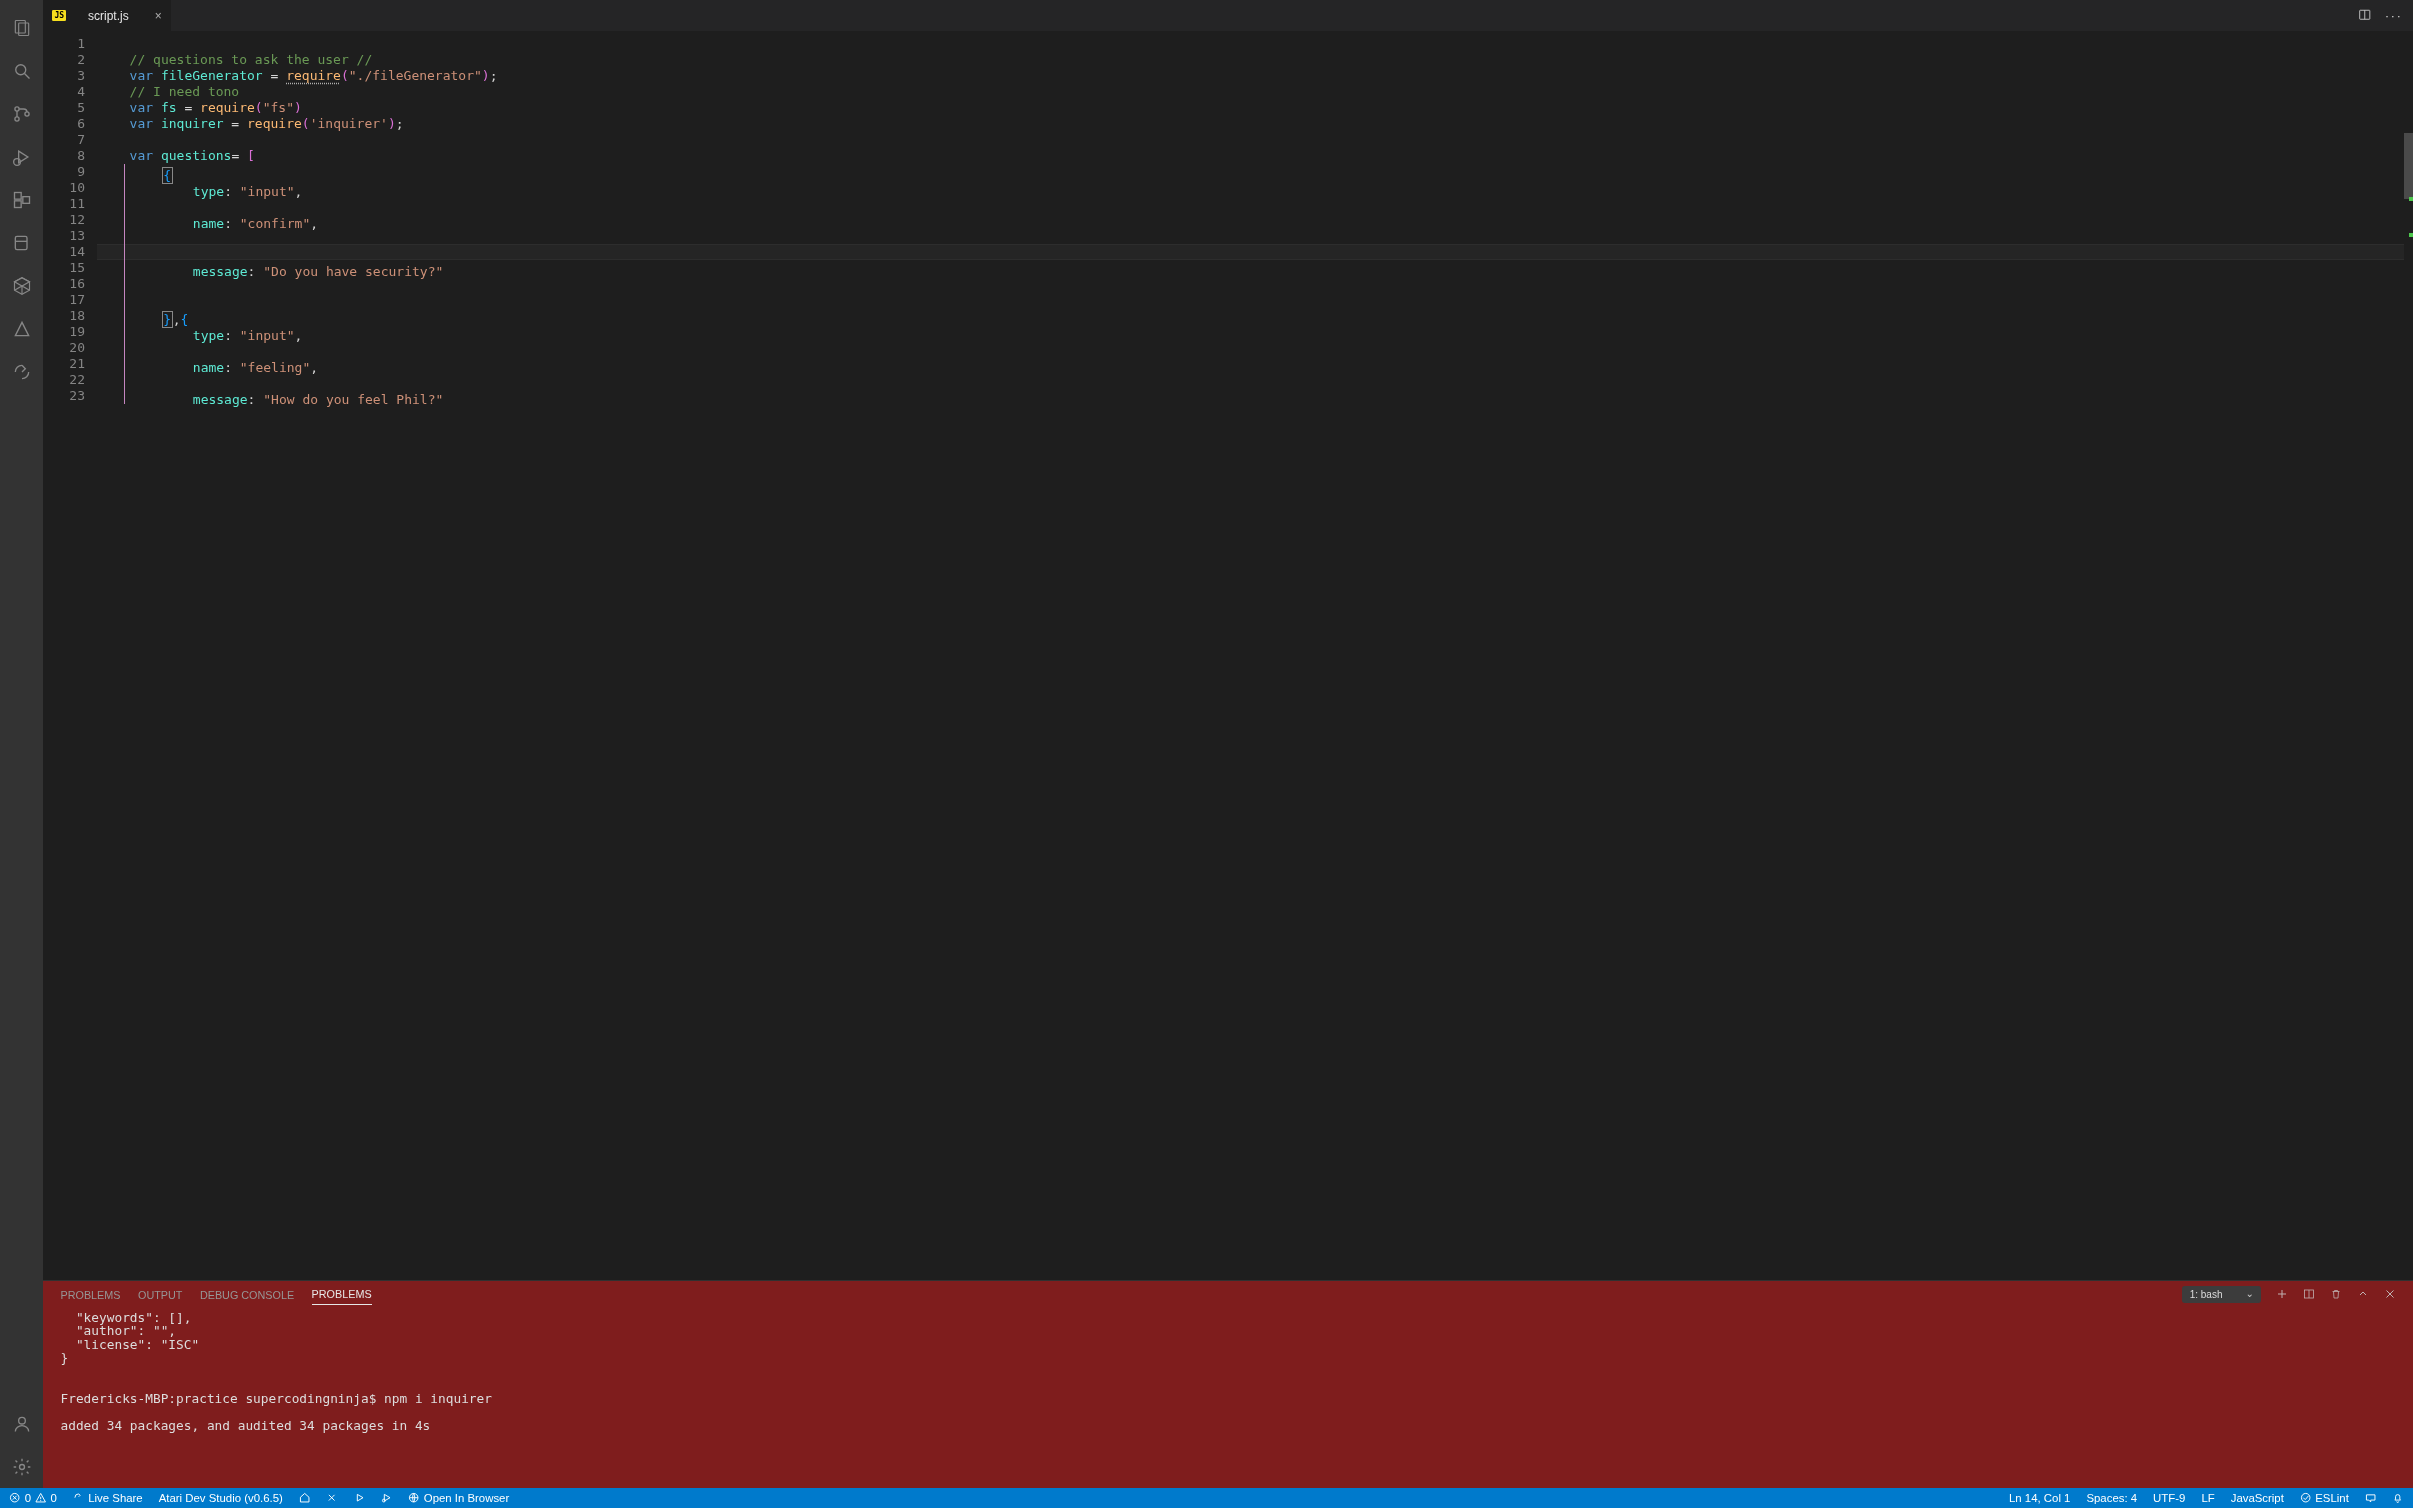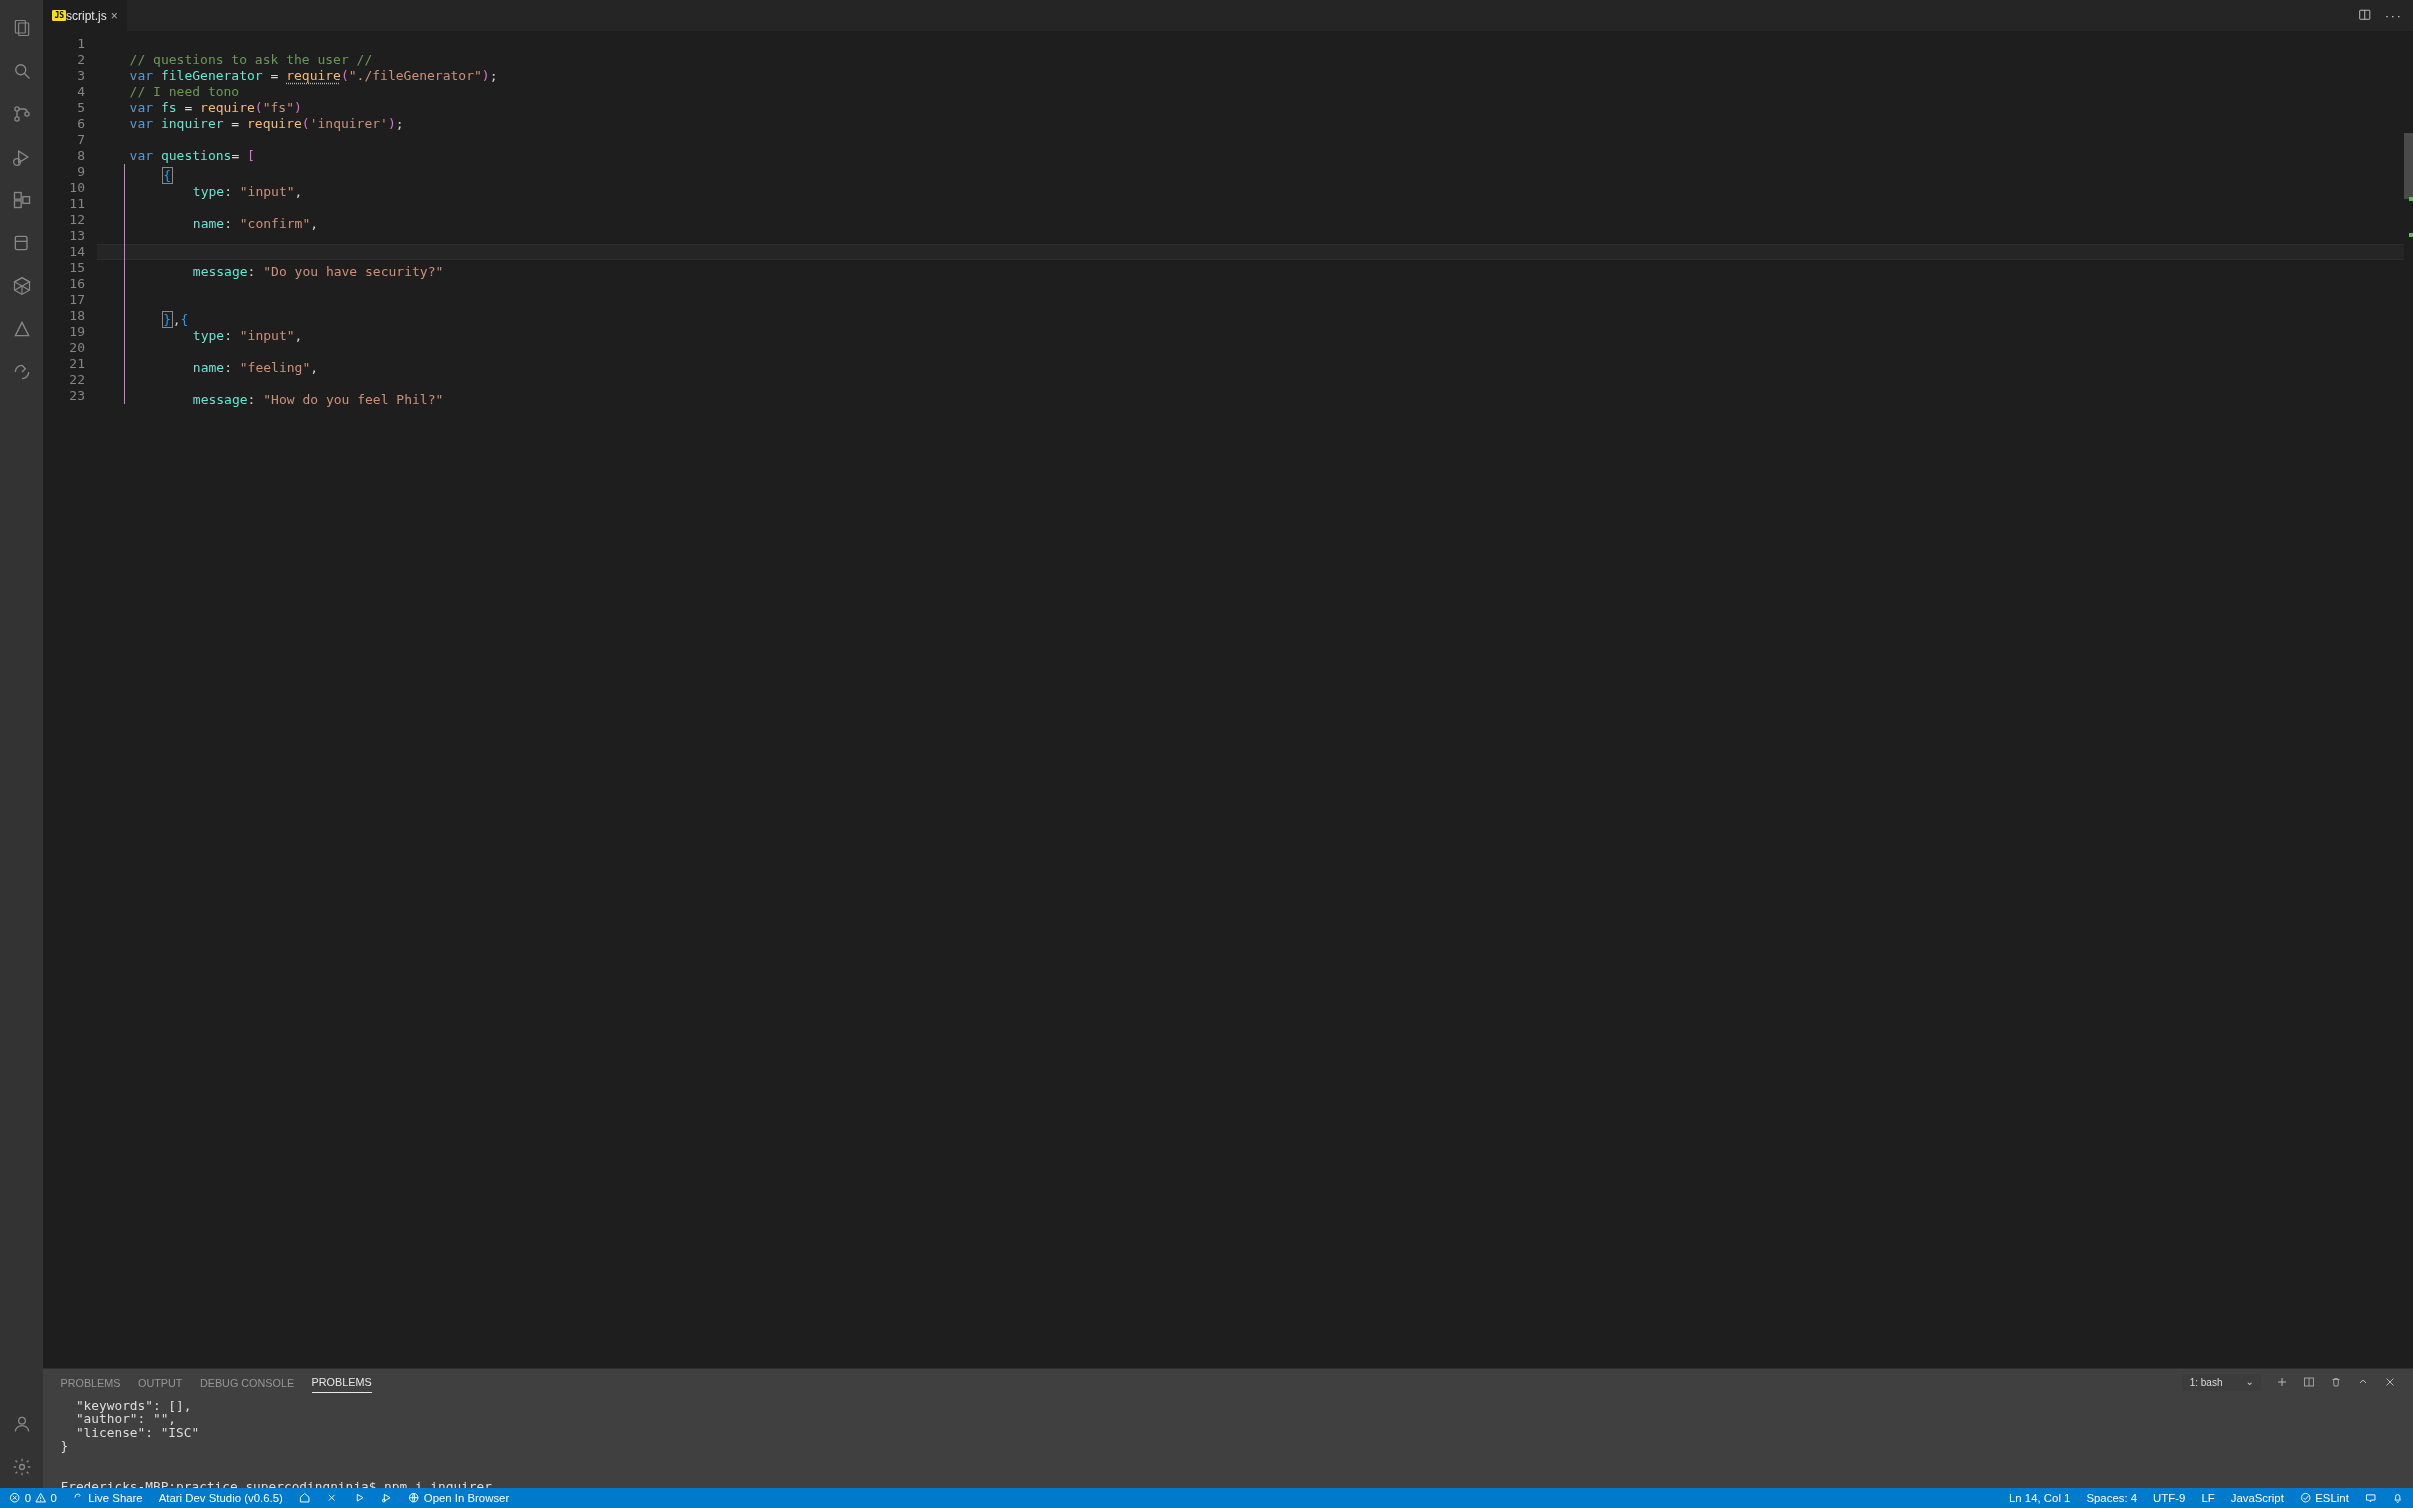--- a/index.html
+++ b/index.html
@@ -26,21 +26,21 @@
   .act-item svg { width: 20px; height: 20px; stroke: #cccccc; }
 
   
   .editor-col { flex: 1; display: flex; flex-direction: column; min-width: 0; }
 
   
   .tabs-row {
     height: 31px; display: flex; align-items: stretch; background: #252526;
   }
   .tab {
-    display: flex; align-items: center; gap: 0; padding: 0 9.4px;
+    display: flex; align-items: center; gap: 22px; padding: 0 9.4px;
     background: #1e1e1e; color: #e6e6e6; font-size: 12px;
     border-right: 0.7px solid #252526;
   }
   .tab .js-badge {
     background: #f7df1e; color: #000; font-weight: bold; font-size: 8px;
     padding: 0.7px 2px; border-radius: 1.3px; font-family: monospace;
   }
   .tab .close { opacity: 0.7; font-size: 12px; margin-left: 4px; }
   .tabs-right {
     margin-left: auto; display: flex; align-items: center; gap: 13.5px; padding-right: 10.8px;
@@ -79,21 +79,21 @@
     width: 9.4px; background: #1e1e1e; position: relative;
   }
   .minimap .scroll-ind {
     position: absolute; right: 0; width: 9.4px; top: 102px; height: 66px;
     background: #4a4a4a;
   }
   .minimap .mk { position:absolute; right:0; width:4px; height:4px; background:#4ec94e; }
 
   
   .panel {
-    height: 120px; background: #404040; border-top: 0.7px solid #303030;
+    height: 208px; background: #7f1d1d; border-top: 0.7px solid #303030;
     display: flex; flex-direction: column;
   }
   .panel-tabs {
     height: 27px; display: flex; align-items: center; gap: 17.5px; padding: 0 17.5px;
     font-size: 10.8px; color: #969696;
   }
   .panel-tab { cursor: pointer; padding: 4px 0; }
   .panel-tab.active { color: #e7e7e7; border-bottom: 0.7px solid #e7e7e7; }
   .panel-tabs .right {
     margin-left: auto; display: flex; align-items: center; gap: 15px;

